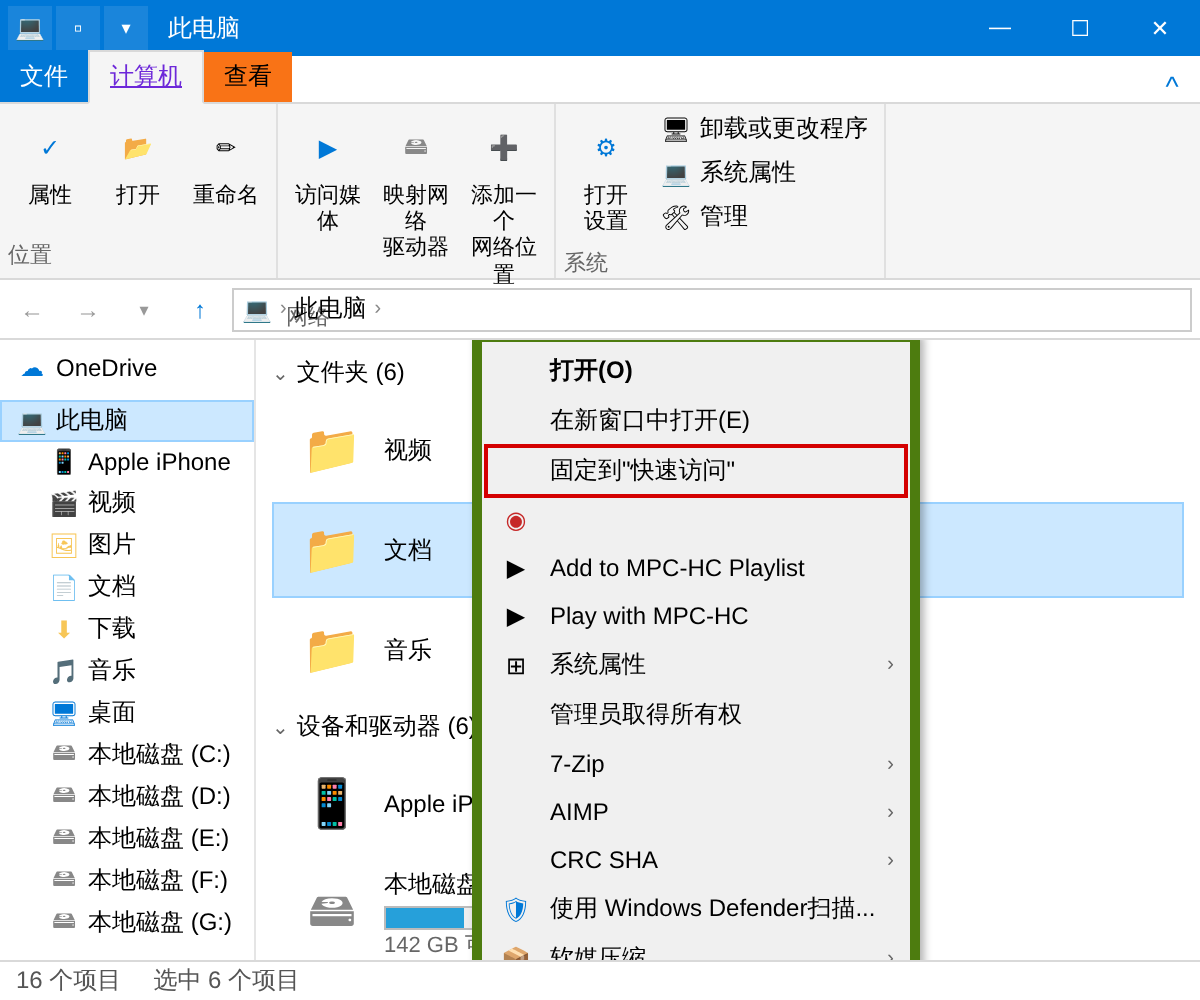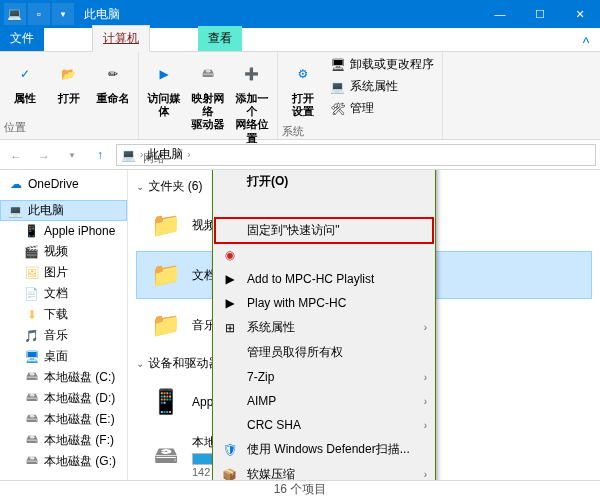--- a/index.html
+++ b/index.html
@@ -6,32 +6,32 @@
 body { width: 600px; height: 500px; overflow: hidden; background: #fff; }
 
 .titlebar { height: 28px; background: #0078d7; display: flex; align-items: center; color: #fff; }
 .titlebar .qat { display: flex; gap: 2px; padding: 0 4px; align-items: center; }
 .titlebar .qat-btn { width: 22px; height: 22px; display: flex; align-items: center; justify-content: center; background: rgba(255,255,255,0.1); }
 .titlebar .title { margin-left: 6px; font-size: 12px; }
 .titlebar .spacer { flex: 1; }
 .titlebar .winbtns { display: flex; }
 .titlebar .winbtn { width: 40px; height: 28px; display: flex; align-items: center; justify-content: center; font-size: 11px; }
 
-.menutabs { height: 24px; background: #fff; display: flex; align-items: flex-end; border-bottom: 1px solid #d9d9d9; gap: 48px; }
+.menutabs { height: 24px; background: #fff; display: flex; align-items: flex-end; border-bottom: 1px solid #d9d9d9; }
 .menutabs .tab { padding: 4px 10px; background: #0078d7; color: #fff; font-size: 12px; }
-.menutabs .tab.active { background: #f5f5f5; color: #7f1d1d; border: 1px solid #d9d9d9; border-bottom: 1px solid #f5f5f5; margin-bottom: -1px; text-decoration: underline; }
+.menutabs .tab.active { background: #f5f5f5; color: #6d28d9; border: 1px solid #d9d9d9; border-bottom: 1px solid #f5f5f5; margin-bottom: -1px; text-decoration: underline; }
 .menutabs .help { margin-left: auto; width: 28px; text-align: center; color: #0078d7; font-size: 14px; }
 
 .ribbon { height: 88px; background: #f5f5f5; border-bottom: 1px solid #d9d9d9; display: flex; }
 .ribbon-group { border-right: 1px solid #e0e0e0; display: flex; flex-direction: column; padding: 2px 4px; }
 .ribbon-group .buttons { flex: 1; display: flex; gap: 2px; align-items: flex-start; }
 .ribbon-group .label { text-align: left; font-size: 11px; color: #666; padding: 2px 0; }
 .rbtn-big { width: 42px; display: flex; flex-direction: column; align-items: center; gap: 2px; padding: 4px 2px; }
 .rbtn-big .ico { width: 32px; height: 32px; display: flex; align-items: center; justify-content: center; }
-.rbtn-big .txt { font-size: 11px; text-align: center; line-height: 1.2; font-weight: bold; }
+.rbtn-big .txt { font-size: 11px; text-align: center; line-height: 1.2; }
 .rbtn-col { display: flex; flex-direction: column; gap: 1px; }
 .rbtn-sm { display: flex; align-items: center; gap: 4px; padding: 2px 4px; font-size: 11px; }
 .rbtn-sm .ico { width: 16px; height: 16px; display: flex; align-items: center; justify-content: center; }
 
 .navbar { height: 30px; border-bottom: 1px solid #d9d9d9; display: flex; align-items: center; padding: 0 4px; gap: 4px; }
 .navbar .navarrow { width: 24px; height: 24px; display: flex; align-items: center; justify-content: center; color: #999; border-radius: 2px; }
 .navbar .navarrow.active { color: #0078d7; }
 .navbar .crumbbar { flex: 1; height: 22px; border: 1px solid #ccc; display: flex; align-items: center; padding: 0 4px; gap: 4px; font-size: 12px; }
 .crumb-sep { color: #888; font-size: 10px; }
 
@@ -47,27 +47,27 @@
 .section-hdr { display: flex; align-items: center; gap: 4px; padding: 4px 8px; font-size: 12px; }
 .section-hdr .chev { font-size: 10px; color: #666; }
 .file-item { display: flex; align-items: center; gap: 8px; padding: 6px 12px; margin: 2px 8px; }
 .file-item.sel { background: #cce8ff; border: 1px solid #99d1ff; padding: 5px 11px; }
 .file-item .fico { width: 36px; height: 36px; display:flex; align-items:center; justify-content:center; font-size: 24px; }
 .file-item .ftxt { font-size: 12px; }
 .file-item .sub { font-size: 11px; color: #666; }
 .drive-bar { width: 100px; height: 12px; border: 1px solid #bbb; background: #eee; margin-top: 2px; }
 .drive-bar .fill { height: 100%; background: #26a0da; }
 
-.context-menu { position: absolute; left: 84px; top: -4px; width: 224px; background: #f0f0f0; border: 1px solid #4d7c0f; box-shadow: 2px 2px 4px rgba(0,0,0,0.3); padding: 2px; z-index: 50; }
+.context-menu { position: absolute; left: 108px; top: -4px; width: 224px; background: #f0f0f0; border: 5px solid #4d7c0f; box-shadow: 2px 2px 4px rgba(0,0,0,0.3); padding: 2px; z-index: 50; }
 .cm-item { display: flex; align-items: center; padding: 4px 6px; gap: 8px; font-size: 12px; position: relative; }
 .cm-item .cmi { width: 18px; height: 16px; display:flex; align-items:center; justify-content:center; font-size: 12px; }
 .cm-item .cmr { margin-left: auto; font-size: 10px; color: #666; }
 .cm-item.highlight { outline: 2px solid #d40000; outline-offset: -1px; }
 
-.statusbar { height: 20px; border-top: 1px solid #d9d9d9; display: flex; align-items: center; padding: 0 8px; gap: 16px; font-size: 11px; color: #555; flex-direction: column; }
+.statusbar { height: 20px; border-top: 1px solid #d9d9d9; display: flex; align-items: center; padding: 0 8px; gap: 16px; font-size: 11px; color: #555; }
 
 
 .ic-folder { color: #f7c657; }
 .ic-drive { color: #888; }
 .ic-blue { color: #0078d7; }
 .ic-green { color: #2e7d32; }
 .ic-red { color: #c62828; }
 </style>
 </head>
 <body>
@@ -83,21 +83,21 @@
   <div class="winbtns">
     <div class="winbtn">—</div>
     <div class="winbtn">☐</div>
     <div class="winbtn close">✕</div>
   </div>
 </div>
 
 <div class="menutabs">
   <div class="tab">文件</div>
   <div class="tab active">计算机</div>
-  <div class="tab" style="background:#5eead4;color:#000">查看</div>
+  <div class="tab" style="background:#f97316;color:#000">查看</div>
   <div class="help">^</div>
 </div>
 
 <div class="ribbon">
   <div class="ribbon-group">
     <div class="buttons">
       <div class="rbtn-big">
           <div class="ico ic-blue">✓</div>
           <div class="txt">属性</div>
         </div>
@@ -272,20 +272,21 @@
         </div>
       </div>
 
     <div class="context-menu">
       <div class="cm-item">
           <div class="cmi"></div>
           <span style="font-weight:bold">打开(O)</span>
         </div>
       <div class="cm-item">
           <div class="cmi"></div>
+          <span>在新窗口中打开(E)</span>
         </div>
       <div class="cm-item highlight">
           <div class="cmi"></div>
           <span>固定到"快速访问"</span>
         </div>
       <div class="cm-item">
           <div class="cmi ic-red">◉</div>
         </div>
       <div class="cm-item">
           <div class="cmi">▶</div>

